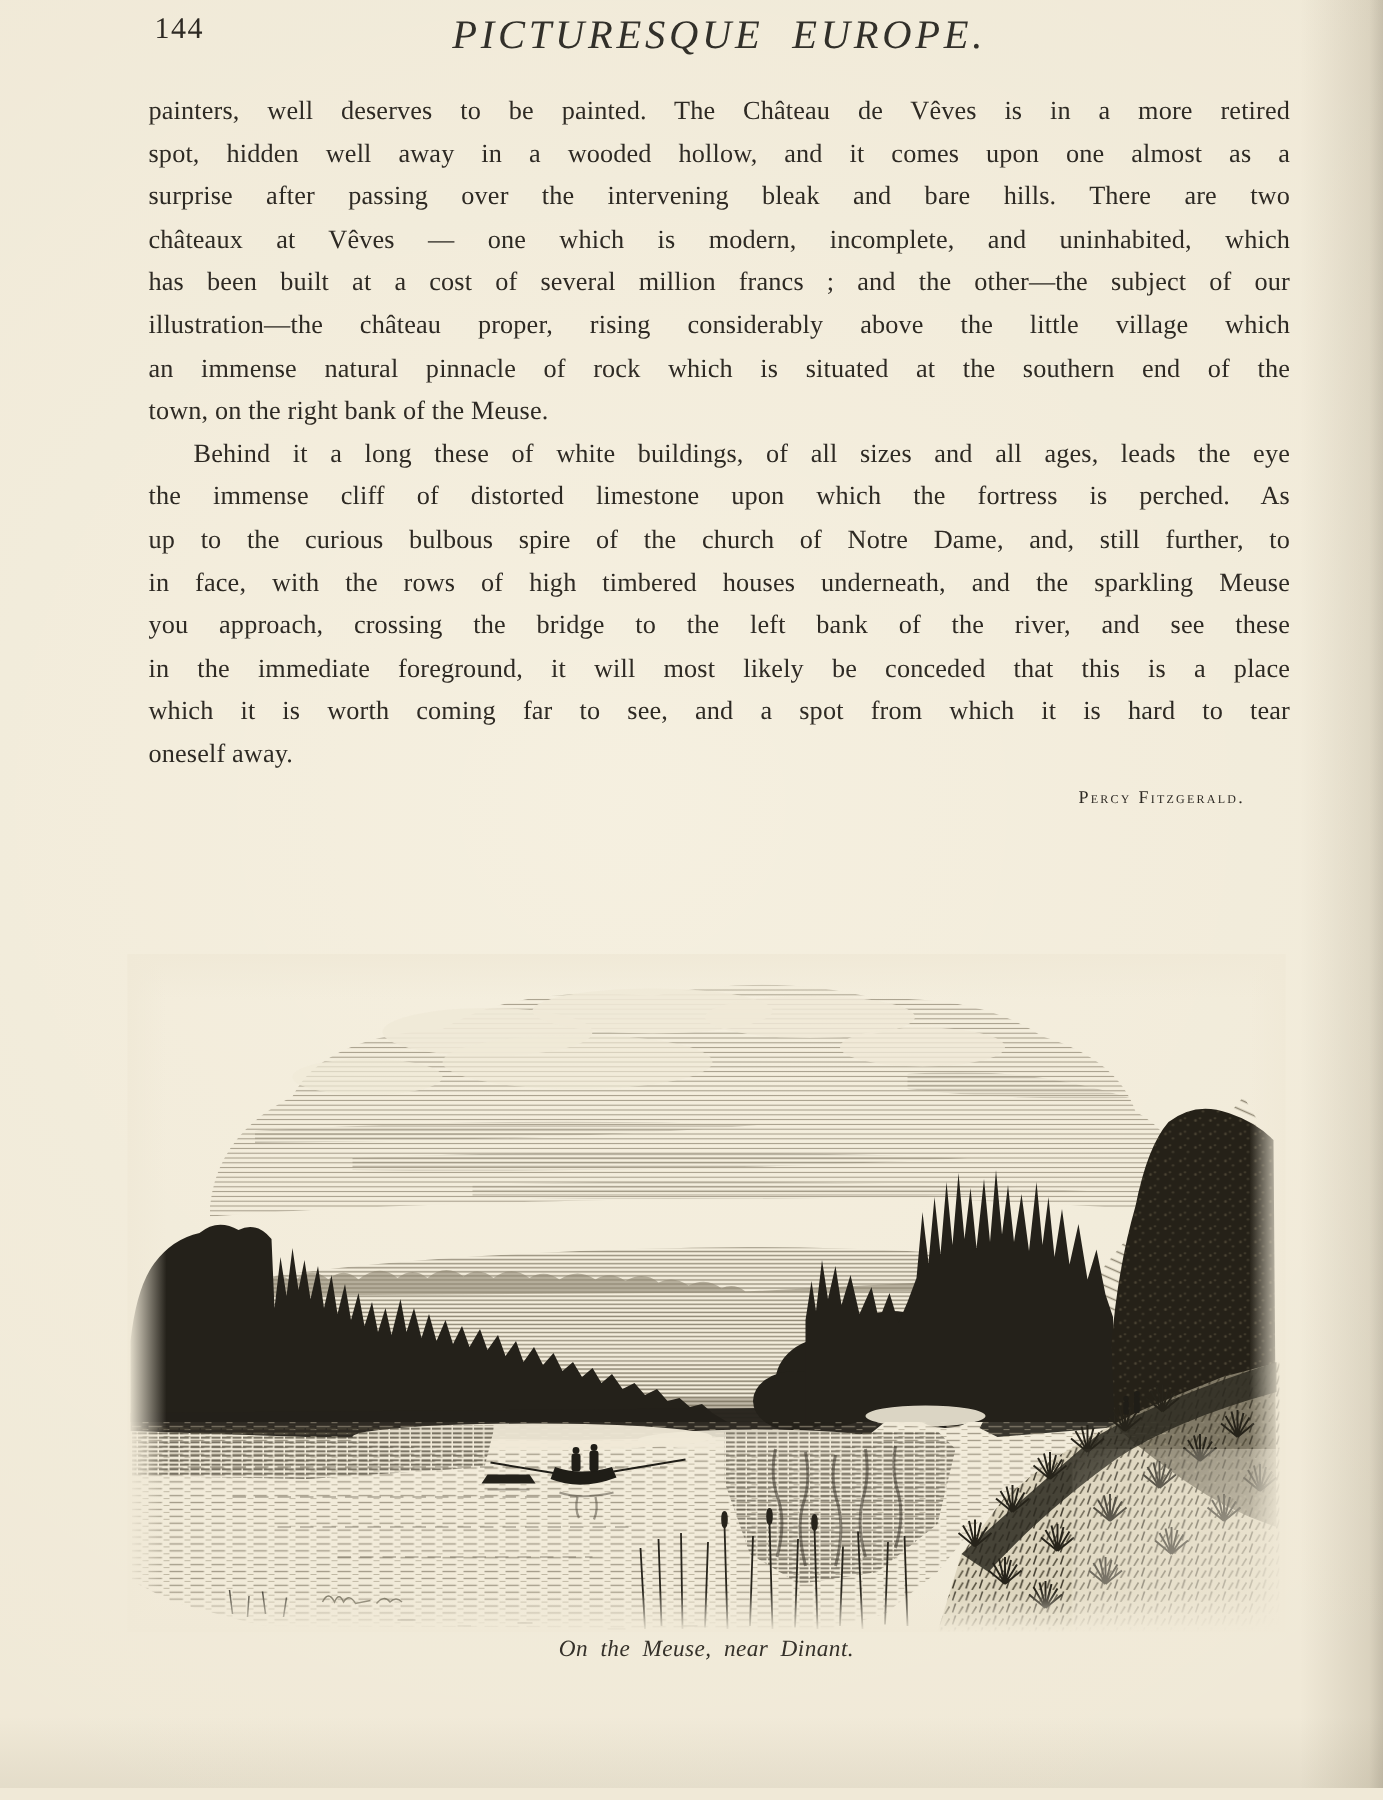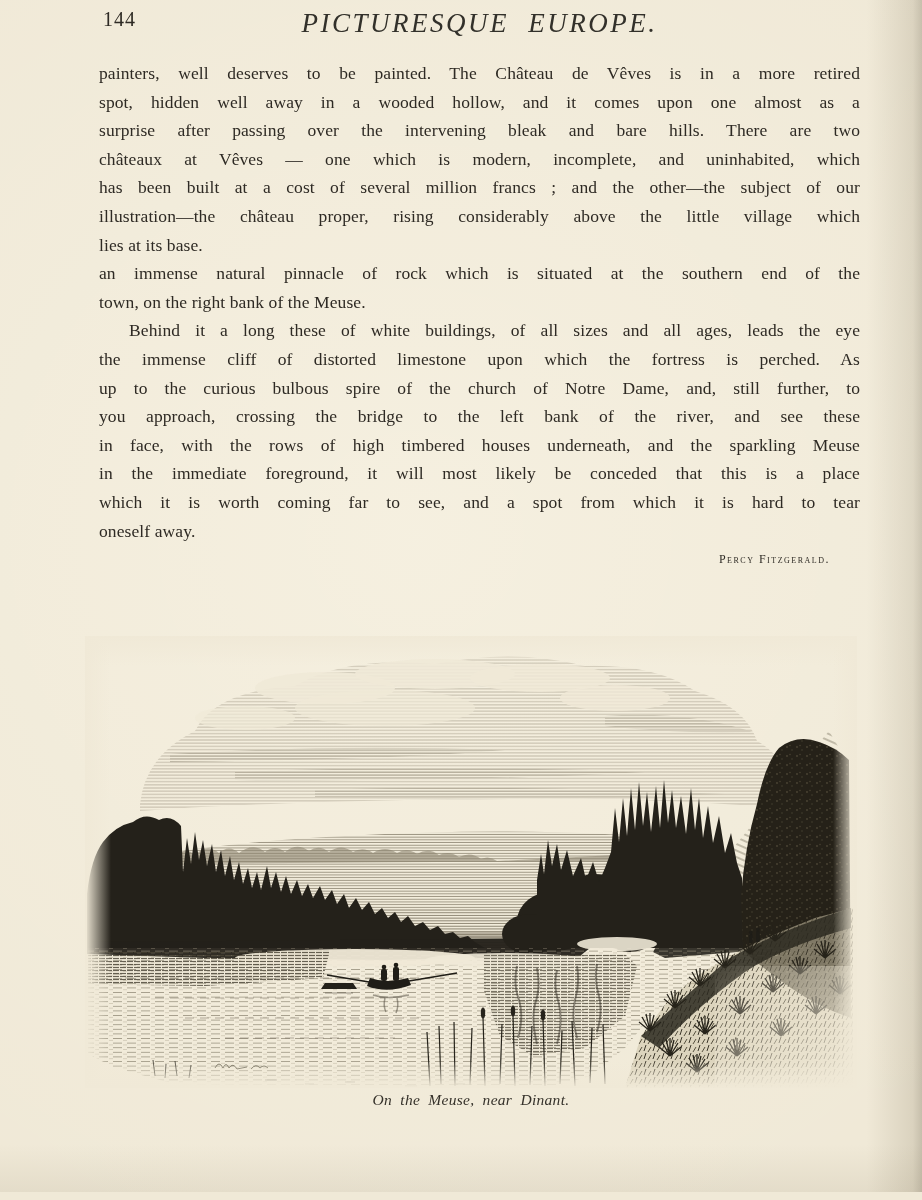--- a/index.html
+++ b/index.html
@@ -57,28 +57,27 @@
     <div class="running-title">PICTURESQUE EUROPE.</div>
   </div>
 
   <div class="body-text">
       <div class="line">painters, well deserves to be painted. The Château de Vêves is in a more retired</div>
       <div class="line">spot, hidden well away in a wooded hollow, and it comes upon one almost as a</div>
       <div class="line">surprise after passing over the intervening bleak and bare hills. There are two</div>
       <div class="line">châteaux at Vêves — one which is modern, incomplete, and uninhabited, which</div>
       <div class="line">has been built at a cost of several million francs ; and the other—the subject of our</div>
       <div class="line">illustration—the château proper, rising considerably above the little village which</div>
-      <div class="line last">lies at its base.</div>
       <div class="line">an immense natural pinnacle of rock which is situated at the southern end of the</div>
       <div class="line last">town, on the right bank of the Meuse.</div>
       <div class="line indent">Behind it a long these of white buildings, of all sizes and all ages, leads the eye</div>
       <div class="line">the immense cliff of distorted limestone upon which the fortress is perched. As</div>
       <div class="line">up to the curious bulbous spire of the church of Notre Dame, and, still further, to</div>
+      <div class="line">in face, with the rows of high timbered houses underneath, and the sparkling Meuse</div>
       <div class="line">you approach, crossing the bridge to the left bank of the river, and see these</div>
-      <div class="line">in face, with the rows of high timbered houses underneath, and the sparkling Meuse</div>
       <div class="line">in the immediate foreground, it will most likely be conceded that this is a place</div>
       <div class="line">which it is worth coming far to see, and a spot from which it is hard to tear</div>
       <div class="line last">oneself away.</div>
       <div class="signature">Percy Fitzgerald.</div>
     </div>
 
   <div class="illustration">
     <svg width="774" height="452" viewBox="0 0 772 452" xmlns="http://www.w3.org/2000/svg">
       <defs>
         <pattern id="hl1" width="5" height="3.2" patternUnits="userSpaceOnUse">

